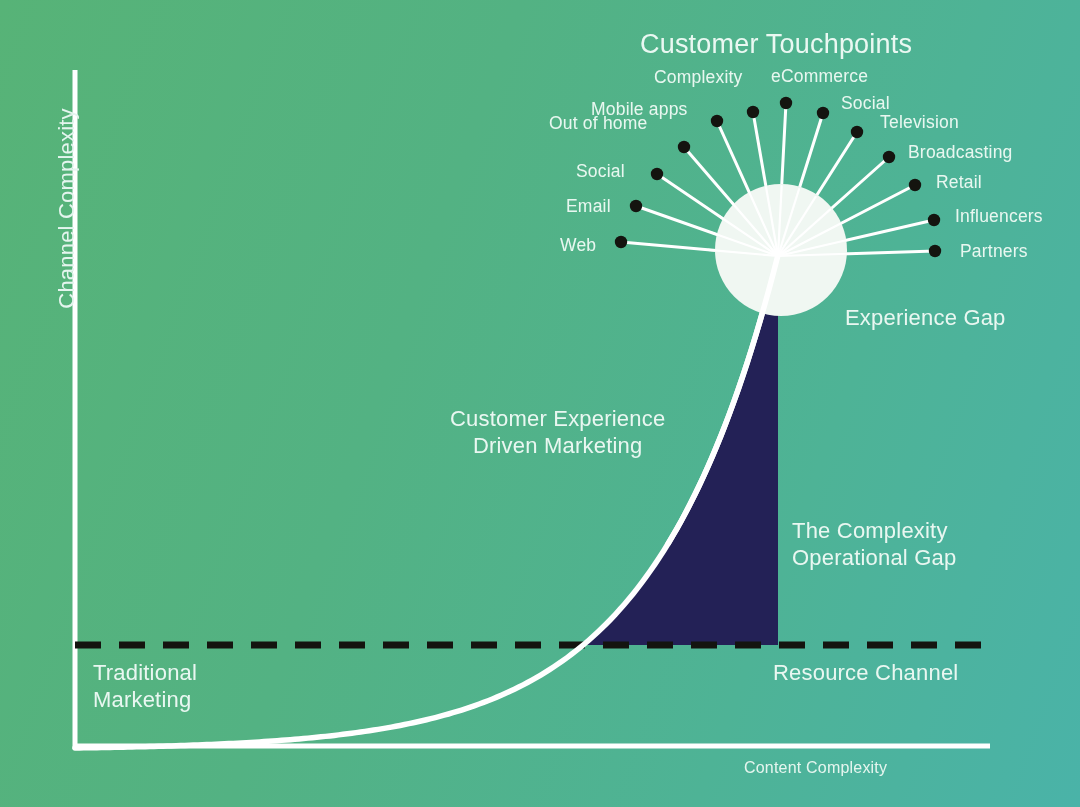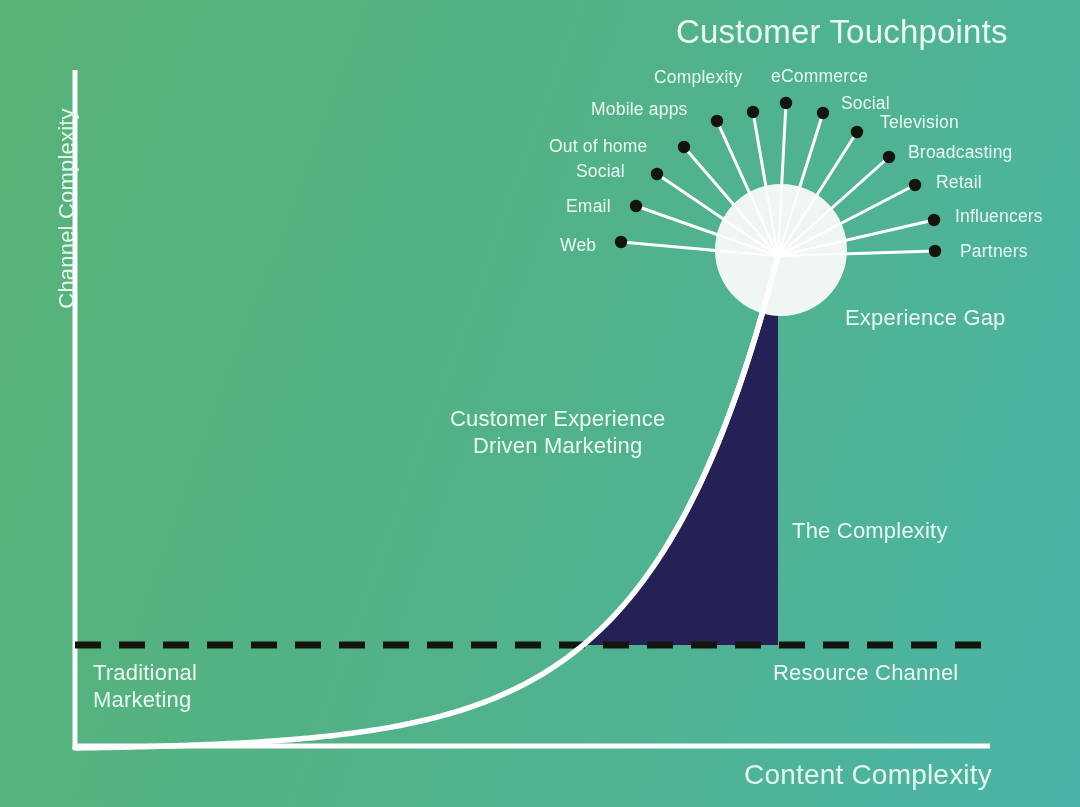--- a/index.html
+++ b/index.html
@@ -14,30 +14,30 @@
   svg.scene{position:absolute;left:0;top:0;width:1080px;height:807px;}
   .lbl{
     position:absolute;
     color:#e9f7f1;
     font-weight:300;
     letter-spacing:.2px;
     white-space:nowrap;
     line-height:1.22;
     text-shadow:0 0 1px rgba(255,255,255,.10);
   }
-  #title{font-size:33px;left:640px;top:12px;color:#eaf8f2;margin-left:36px;}
+  #title{font-size:27px;left:640px;top:28px;color:#eaf8f2;}
   #axis-y-label{
     font-size:22px;
     left:-63px;top:195px;
     width:260px;text-align:center;
     transform:rotate(-90deg);
     transform-origin:center center;
     color:#e4f5ee;
   }
-  #axis-x-label{font-size:28px;left:744px;top:758px;color:#e4f5ee;}
+  #axis-x-label{font-size:16px;left:744px;top:758px;color:#e4f5ee;}
   .tp{font-size:17.5px;color:#e8f7f0;}
   .tp.r{text-align:left;}
   .tp.l{text-align:right;}
   #lbl-cedm{font-size:22px;left:450px;top:406px;text-align:center;}
   #lbl-expgap{font-size:22px;left:845px;top:305px;}
   #lbl-mog{font-size:22px;left:792px;top:518px;}
   #lbl-rescap{font-size:22px;left:773px;top:660px;}
   #lbl-trad{font-size:22px;left:93px;top:660px;}
 </style>
 </head>
@@ -116,41 +116,42 @@
 
   <div id="title" class="lbl">Customer Touchpoints</div>
 
   <div id="axis-y-label" class="lbl">Channel Complexity</div>
   <div id="axis-x-label" class="lbl">Content Complexity</div>
 
   <div id="touchpoint-labels">
       <div class="lbl tp l" style="position: absolute; left: 560px; top: 235px;">Web</div>
       <div class="lbl tp l" style="position: absolute; left: 566px; top: 196px;">Email</div>
       <div class="lbl tp l" style="position: absolute; left: 576px; top: 161px;">Social</div>
-      <div class="lbl tp l" style="position: absolute; left: 549px; top: 136px;">Out of home</div>
+      <div class="lbl tp l" style="position: absolute; left: 549px; top: 113px;">Out of home</div>
       <div class="lbl tp l" style="position: absolute; left: 591px; top: 99px;">Mobile apps</div>
       <div class="lbl tp l" style="position: absolute; left: 654px; top: 67px;">Complexity</div>
       <div class="lbl tp r" style="position: absolute; left: 771px; top: 66px;">eCommerce</div>
       <div class="lbl tp r" style="position: absolute; left: 841px; top: 93px;">Social</div>
       <div class="lbl tp r" style="position: absolute; left: 880px; top: 112px;">Television</div>
       <div class="lbl tp r" style="position: absolute; left: 908px; top: 142px;">Broadcasting</div>
       <div class="lbl tp r" style="position: absolute; left: 936px; top: 172px;">Retail</div>
       <div class="lbl tp r" style="position: absolute; left: 955px; top: 206px;">Influencers</div>
       <div class="lbl tp r" style="position: absolute; left: 960px; top: 241px;">Partners</div>
     </div>
 
   <div id="lbl-cedm" class="lbl">
     <div>Customer Experience</div>
     <div>Driven Marketing</div>
   </div>
 
   <div id="lbl-expgap" class="lbl">Experience Gap</div>
 
   <div id="lbl-mog" class="lbl">
     <div>The Complexity</div>
+    <div>Operational Gap</div>
   </div>
 
   <div id="lbl-rescap" class="lbl">Resource Channel</div>
 
   <div id="lbl-trad" class="lbl">
     <div>Traditional</div>
     <div>Marketing</div>
   </div>
 
 </div>

